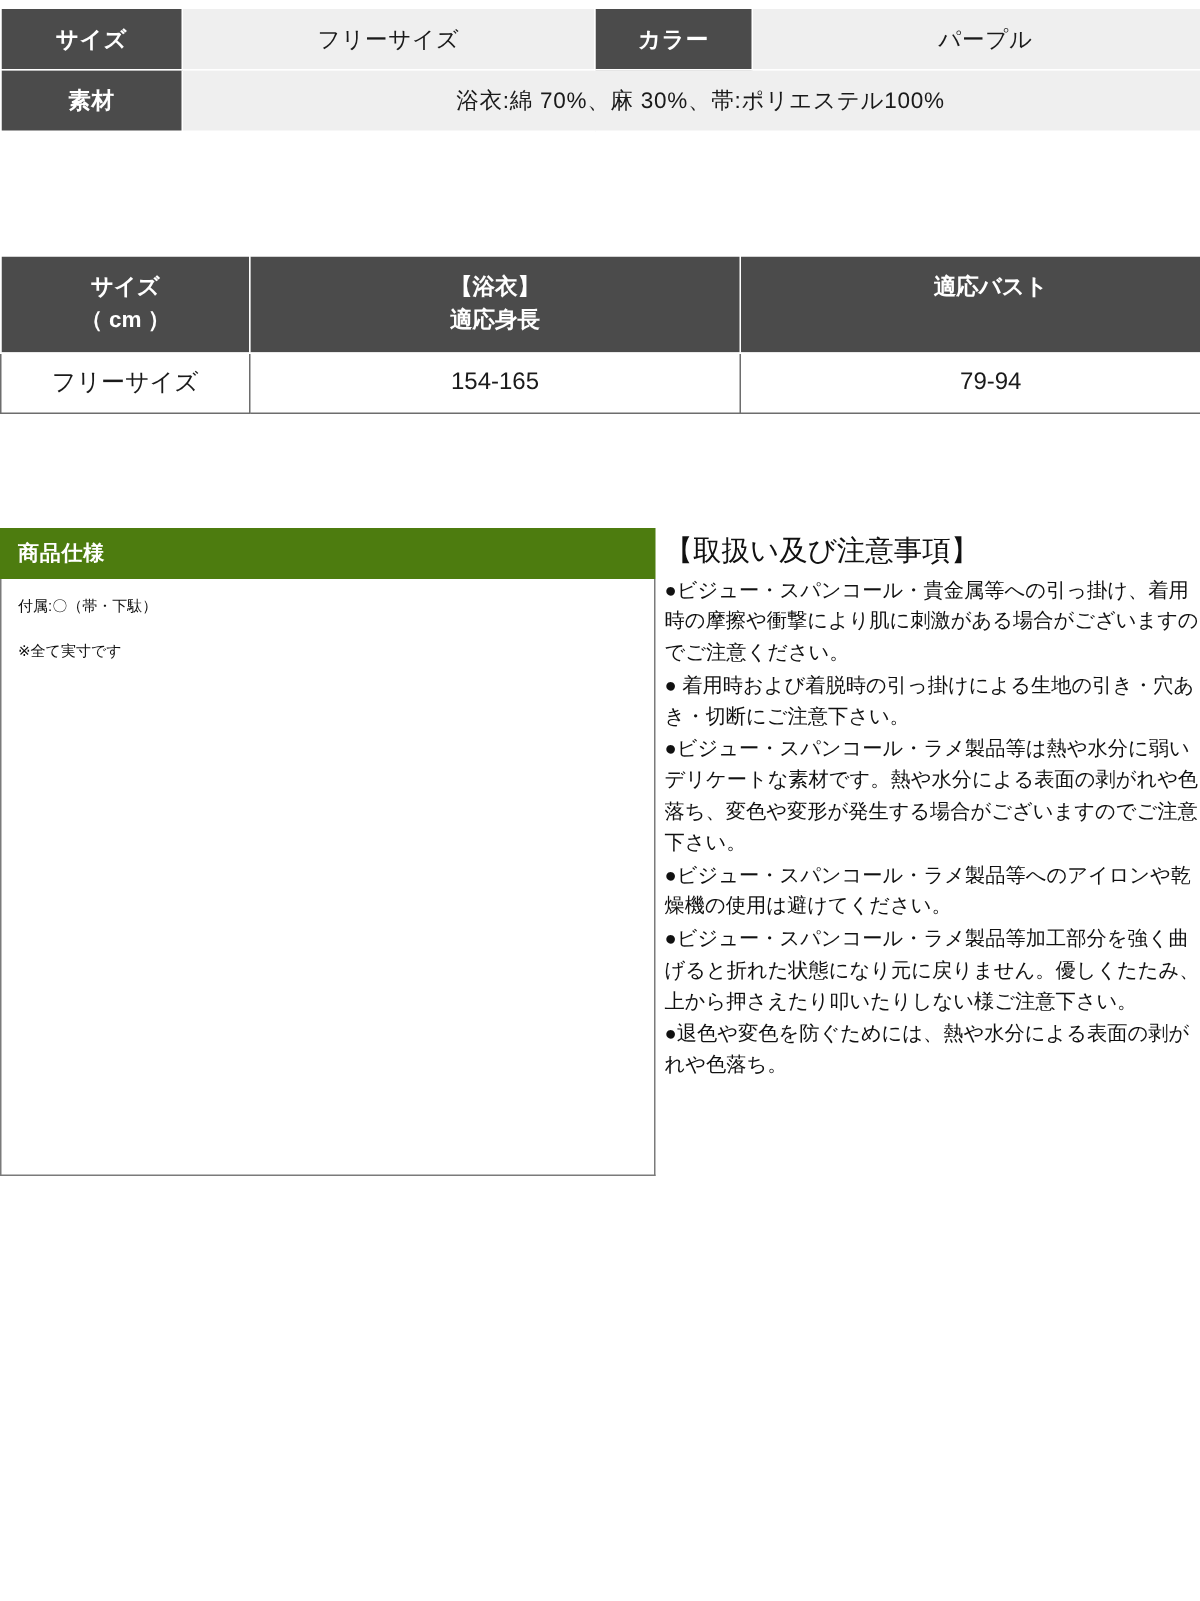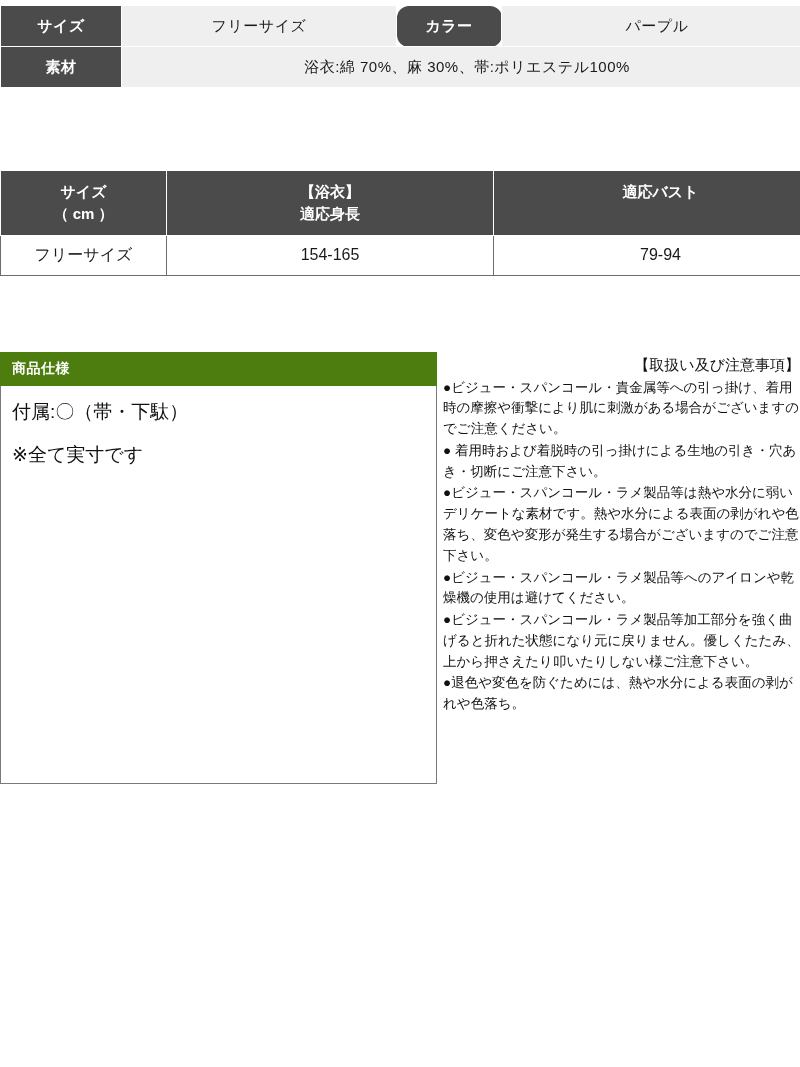--- a/index.html
+++ b/index.html
@@ -107,37 +107,36 @@
     font-size: 14px;
     padding: 8px 12px;
     letter-spacing: 0.5px;
   }
   .panel-body {
     border: 1px solid #7a7a7a;
     border-top: none;
     min-height: 398px;
     box-sizing: border-box;
     padding: 11px 11px 0 11px;
-    font-size: 19px;
+    font-size: 10px;
     line-height: 1.55;
     color: #111111;
   }
   .panel-body p {
     margin: 0 0 2px 0;
   }
   .panel-body p.gap {
     margin-top: 14px;
   }
 
   .care-title {
-    font-size: 15px;
+    font-size: 19px;
     font-weight: normal;
     margin: 0 0 1px 0;
     line-height: 1.5;
-    text-align: right;
   }
   .care-list {
     margin: 0;
     padding: 0;
     list-style: none;
   }
   .care-list li {
     font-size: 13.5px;
     line-height: 1.54;
     margin: 0 0 1px 0;
@@ -147,21 +146,21 @@
 </head>
 <body>
 
 <div class="page">
 
   <table class="spec-table">
     <tbody>
       <tr>
         <td class="th-dark" style="width:118px;">サイズ</td>
         <td class="td-light" style="width:272px;">フリーサイズ</td>
-        <td class="th-dark" style="width:102px;border-radius:12px;">カラー</td>
+        <td class="th-dark" style="width:102px;">カラー</td>
         <td class="td-light" style="width:308px;">パープル</td>
       </tr>
       <tr>
         <td class="th-dark">素材</td>
         <td class="td-light" colspan="3">浴衣:綿 70%、麻 30%、帯:ポリエステル100%</td>
       </tr>
     </tbody>
   </table>
 
   <table class="size-table">

